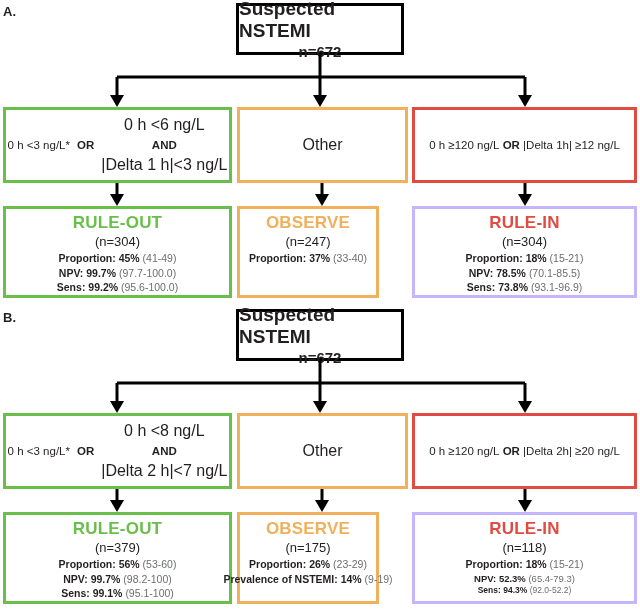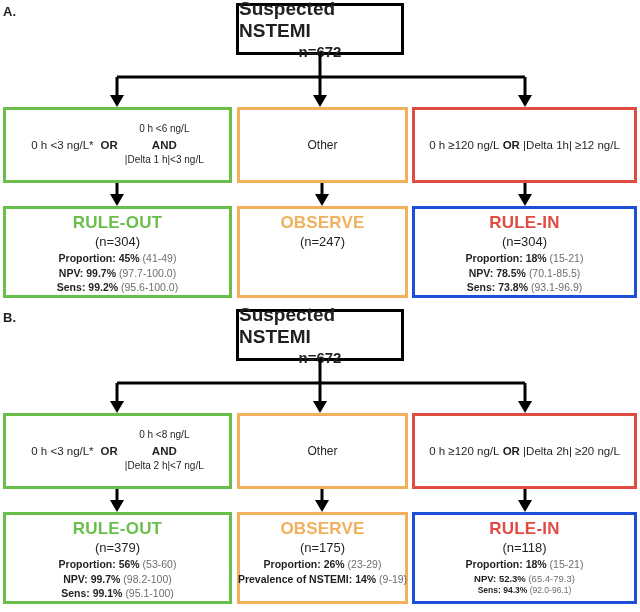--- a/index.html
+++ b/index.html
@@ -119,31 +119,31 @@
     padding: 0 3px;
   }
   .crit-stack {
     display: flex;
     flex-direction: column;
     align-items: center;
     line-height: 1.45;
   }
   .crit-stack .l1,
   .crit-stack .l3 {
-    font-size: 10px;
+    font-size: 16px;
     white-space: nowrap;
     color: #231f20;
   }
   .crit-stack .l2 {
     font-size: 11.5px;
     font-weight: bold;
     color: #231f20;
   }
   .crit-plain {
-    font-size: 12px;
+    font-size: 16px;
     color: #231f20;
     white-space: nowrap;
   }
   .crit-inline {
     font-size: 11.5px;
     color: #231f20;
     white-space: nowrap;
   }
   .crit-inline b { font-weight: bold; }
 
@@ -170,22 +170,22 @@
     top: 0;
     height: 92px;
     box-sizing: border-box;
     background: #ffffff;
     display: flex;
     flex-direction: column;
     align-items: center;
     padding-top: 4px;
   }
   .out-green  { left: 3px;   width: 229px; border: 3px solid #6ABF4B; }
-  .out-orange { left: 237px; width: 171px; border: 3px solid #F0B05C; }
-  .out-red    { left: 412px; width: 225px; border: 3px solid #1d4ed8; }
+  .out-orange { left: 237px; width: 142px; border: 3px solid #F0B05C; }
+  .out-red    { left: 412px; width: 225px; border: 3px solid #c4b5fd; }
 
   .out-title {
     font-size: 17px;
     font-weight: bold;
     letter-spacing: 0.2px;
     line-height: 1.15;
   }
   .t-green  { color: #6ABF4B; }
   .t-orange { color: #F0B05C; }
   .t-red    { color: #E04B42; }
@@ -283,20 +283,25 @@
         <div class="stat">
           <span class="lbl">Sens:</span>
           <span class="val">99.2%</span>
           <span class="ci">(95.6-100.0)</span>
         </div>
       </div>
 
       <div class="out-box out-orange">
         <div class="out-title t-orange">OBSERVE</div>
         <div class="out-n">(n=247)</div>
+        <div class="stat">
+          <span class="lbl">Proportion:</span>
+          <span class="val">37%</span>
+          <span class="ci">(33-40)</span>
+        </div>
       </div>
 
       <div class="out-box out-red">
         <div class="out-title t-red">RULE-IN</div>
         <div class="out-n">(n=304)</div>
         <div class="stat">
           <span class="lbl">Proportion:</span>
           <span class="val">18%</span>
           <span class="ci">(15-21)</span>
         </div>
@@ -412,19 +417,19 @@
           <span class="ci">(15-21)</span>
         </div>
         <div class="stat small">
           <span class="lbl">NPV:</span>
           <span class="val">52.3%</span>
           <span class="ci">(65.4-79.3)</span>
         </div>
         <div class="stat xsmall">
           <span class="lbl">Sens:</span>
           <span class="val">94.3%</span>
-          <span class="ci">(92.0-96.1)</span>
+          <span class="ci">(92.0-52.2)</span>
         </div>
       </div>
     </div>
   </div>
 
 </div>
 
 </body></html>

